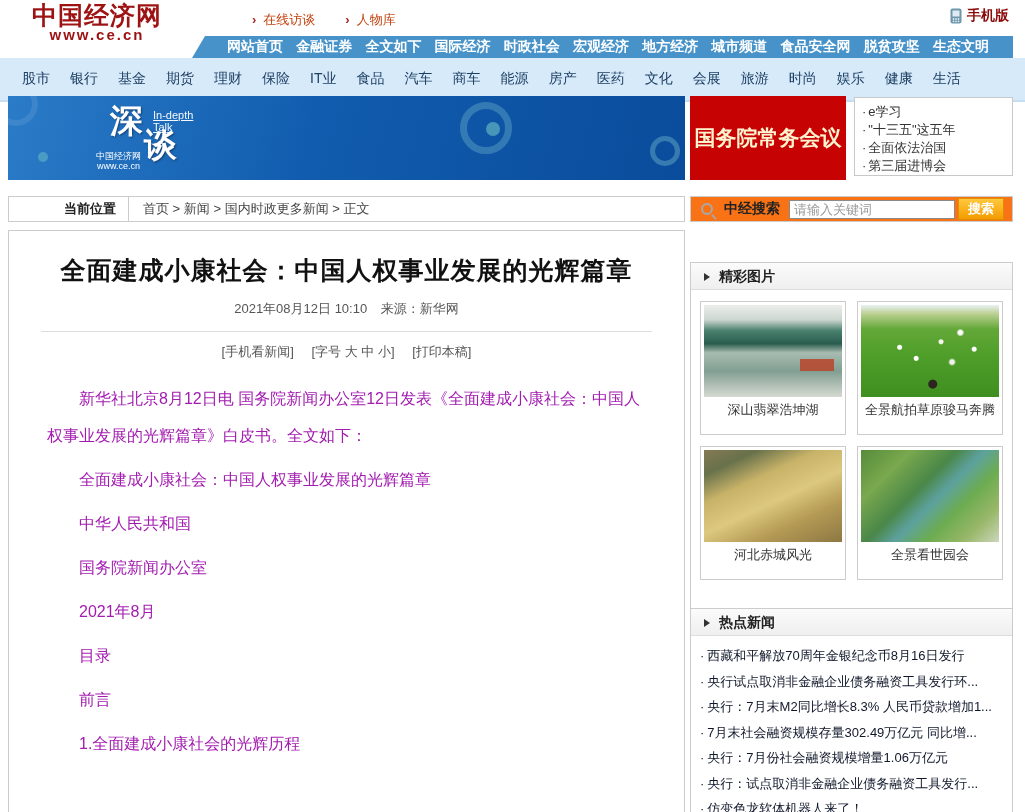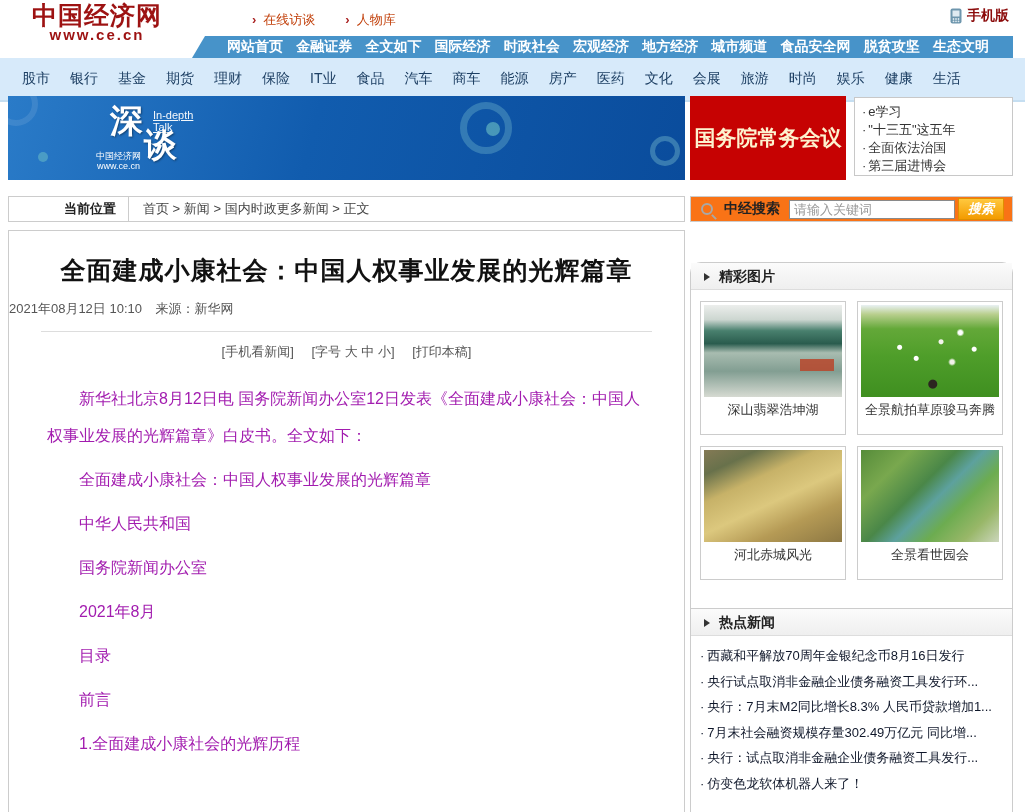--- a/index.html
+++ b/index.html
@@ -66,36 +66,36 @@
   .search-box { position:absolute; left:690px; top:196px; width:323px; height:26px; border:1px solid #ccc;
     display:flex; align-items:center; background:#f97316; }
   .search-icon { width:12px; height:12px; border:2px solid #a8a8a8; border-radius:50%; margin-left:10px; position:relative; flex:none; }
   .search-icon::after { content:''; position:absolute; width:2px; height:6px; background:#a8a8a8;
     transform:rotate(-45deg); left:10px; top:9px; }
   .search-label { font-size:14px; font-weight:bold; color:#222; margin:0 9px 0 11px; white-space:nowrap; }
   .search-input { width:166px; height:19px; border:1px solid #8a8a8a; font-size:13px; padding:0 4px; color:#333;
     font-family:inherit; }
   .search-input::placeholder { color:#999; }
   .search-btn { margin-left:3px; width:46px; height:22px; background:linear-gradient(#ffc83e,#f39b00);
-    border:1px solid #df8e00; color:#fff; font-weight:bold; font-size:13px; cursor:pointer; padding:0; font-family:inherit;font-style:italic; }
+    border:1px solid #df8e00; color:#fff; font-weight:bold; font-size:13px; cursor:pointer; padding:0; font-family:inherit; }
 
   
   .article-panel { position:absolute; left:8px; top:230px; width:677px; height:600px; border:1px solid #ccc; background:#fff; }
   .article-title { margin-top:23px; text-align:center; font-size:25px; font-weight:bold; color:#111; letter-spacing:1px; }
-  .article-meta { margin-top:13px; font-size:13px; color:#555; }
+  .article-meta { margin-top:13px; text-align:center; font-size:13px; color:#555; }
   .article-meta .src { margin-left:10px; }
   .article-rule { margin:13px 32px 0; border:none; border-top:1px solid #ddd; }
   .article-tools { margin-top:11px; text-align:center; font-size:13px; color:#555; }
   .article-tools span { margin:0 7px; cursor:pointer; }
   .article-body { margin:19px 40px 0 38px; font-size:16px; color:#a21caf; }
   .article-body p { text-indent:2em; line-height:37px; margin:0 0 7px; }
 
   
   .side-box { position:absolute; left:690px; width:323px; border:1px solid #ccc; background:#fff; }
-  .photos-box { top:262px; height:374px;border-radius:11px; }
+  .photos-box { top:262px; height:374px; }
   .hotnews-box { top:608px; height:230px; }
   .box-header { height:27px; line-height:26px; background:linear-gradient(#fbfbfb,#efefef);
     border-bottom:1px solid #ddd; padding-left:13px; font-size:14px; font-weight:bold; color:#222; }
   .tri { display:inline-block; margin-right:9px; width:0; height:0;
     border-top:4px solid transparent; border-bottom:4px solid transparent; border-left:6px solid #333; }
   .photo-grid { display:grid; grid-template-columns:1fr 1fr; gap:11px; padding:11px 9px; }
   .photo-card { border:1px solid #ccc; padding:3px 3px 12px; cursor:pointer; background:#fff; }
   .photo-img { height:92px; position:relative; overflow:hidden; }
   .photo-cap { text-align:center; font-size:13px; color:#333; line-height:25px; white-space:nowrap; }
   .img-lake { background:linear-gradient(180deg,#eceeec 0%,#ccd6d0 16%,#49806e 28%,#2a5c4e 42%,#a8bcb0 52%,#829e92 72%,#d6dad2 100%); }
@@ -268,16 +268,17 @@
 
 <div class="side-box hotnews-box">
   <div class="box-header">
     <span class="tri"></span><span>热点新闻</span>
   </div>
   <div class="hotnews-list">
     <div class="hotnews-item">西藏和平解放70周年金银纪念币8月16日发行</div>
     <div class="hotnews-item">央行试点取消非金融企业债务融资工具发行环...</div>
     <div class="hotnews-item">央行：7月末M2同比增长8.3% 人民币贷款增加1...</div>
     <div class="hotnews-item">7月末社会融资规模存量302.49万亿元 同比增...</div>
+    <div class="hotnews-item">央行：7月份社会融资规模增量1.06万亿元</div>
     <div class="hotnews-item">央行：试点取消非金融企业债务融资工具发行...</div>
     <div class="hotnews-item">仿变色龙软体机器人来了！</div>
   </div>
 </div>
 
 </body></html>

